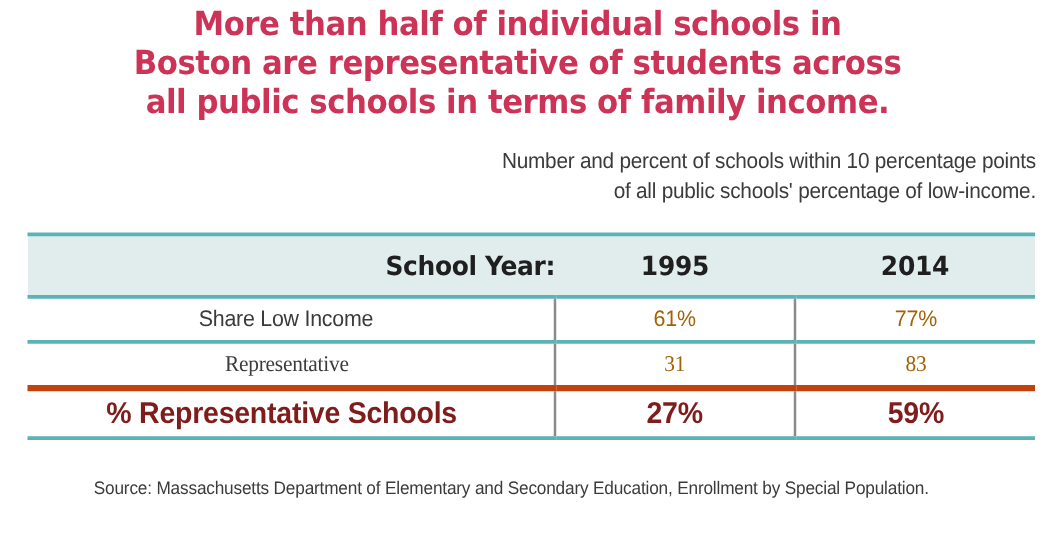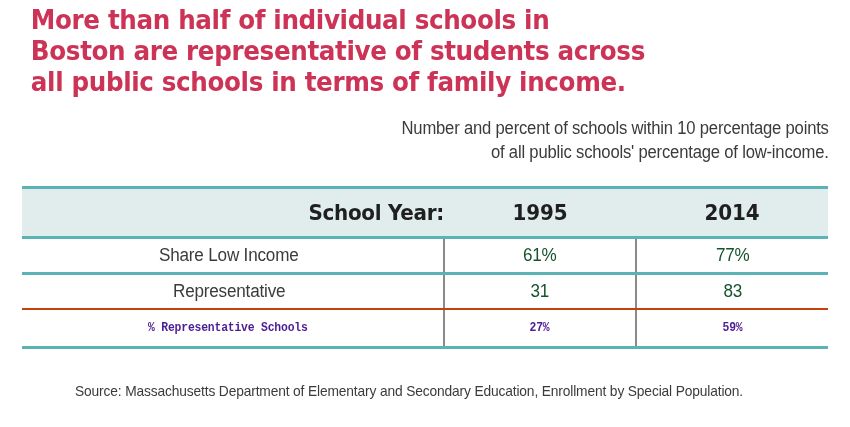--- a/index.html
+++ b/index.html
@@ -19,24 +19,24 @@
     position: relative;
     width: 850px;
     height: 427px;
     background: #ffffff;
     box-sizing: border-box;
   }
 
   
   .title-block {
     position: absolute;
-    left: 3px;
+    left: 16px;
     top: 4px;
     width: 796px;
-    text-align: left;
+    text-align: center;
   }
   .title-line {
     font-family: "DejaVu Sans", sans-serif;
     font-weight: bold;
     font-size: 26.5px;
     line-height: 31px;
     color: #CC3356;
     letter-spacing: -0.4px;
     transform: scaleX(0.93);
     transform-origin: center;
@@ -128,52 +128,53 @@
   }
   td.lbl > span {
     display: inline-block;
     transform: scaleX(0.95);
     transform-origin: left center;
   }
   td.val {
     text-align: center;
     font-family: "Liberation Sans", sans-serif;
     font-size: 18px;
-    color: #14532d;
+    color: #a16207;
     letter-spacing: -0.2px;
   }
   td.val > span {
     display: inline-block;
     transform: scaleX(0.95);
     transform-origin: center;
   }
 
   
   td.col-sep-left {
     border-left: 2px solid #8a8a8a;
   }
 
   
   tr.rule-teal td {
     border-bottom: 3px solid #5BB3B5;
   }
   tr.rule-gray td {
-    border-bottom: 2px solid #c2410c;
+    border-bottom: 5px solid #c2410c;
+    font-family: Liberation Serif, serif;
   }
   tr.rule-bottom td {
     border-bottom: 3px solid #5BB3B5;
   }
 
   
   tr.total-row td.lbl,
   tr.total-row td.val {
-    font-family: Liberation Mono, monospace;
-    font-weight: bold;
-    font-size: 12px;
-    color: #4c1d95;
+    font-family: Liberation Sans, sans-serif;
+    font-weight: bold;
+    font-size: 24px;
+    color: #7f1d1d;
   }
   tr.total-row td { height: 36px; }
 
   
   .source-line {
     position: absolute;
     left: 22px;
     top: 383px;
     width: 810px;
     text-align: center;

